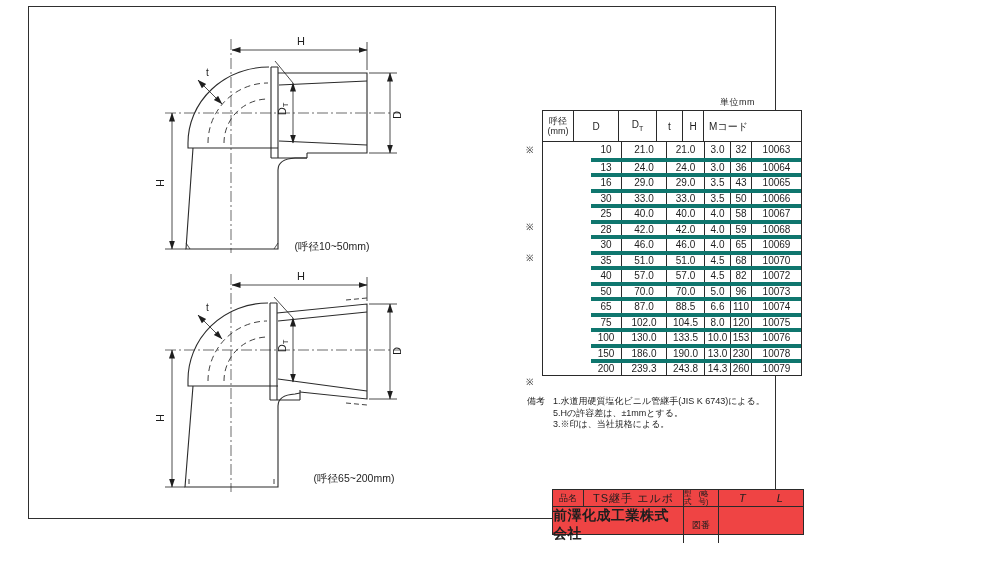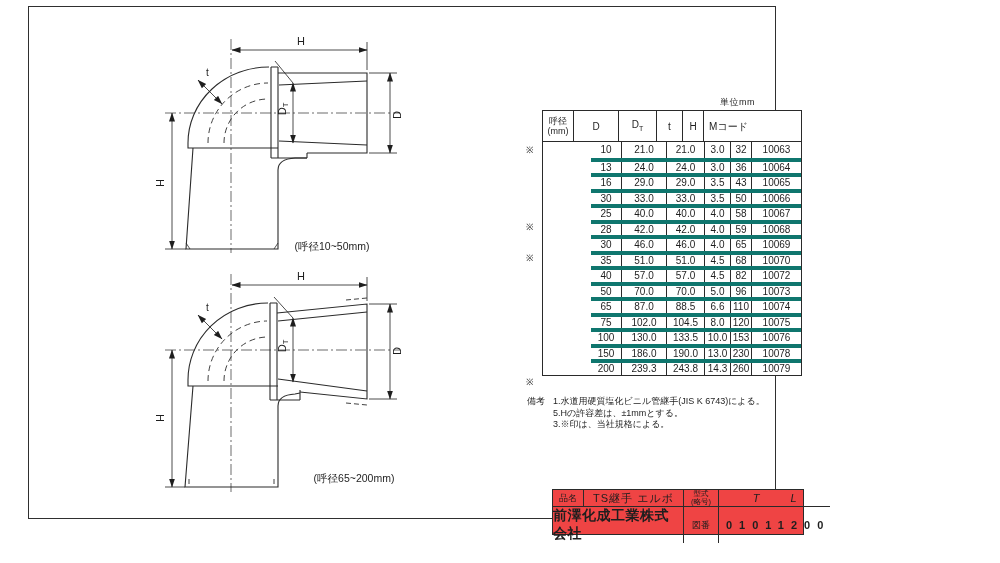--- a/index.html
+++ b/index.html
@@ -28,21 +28,21 @@
   
   .notes{position:absolute;left:527px;top:396px;display:flex;font-size:9px;line-height:11.5px;}
   .notes .nlabel{width:26px;}
   .notes .nitems div{white-space:nowrap;}
 
   
   .tblock{position:absolute;left:524px;top:489px;width:250px;height:44px;border:1.5px solid #2a2a2a;display:grid;grid-template-columns:31px 100px 35px 1fr;grid-template-rows:1fr 1fr;background:#ef4444;margin-left:28px;}
   .tcell{display:flex;align-items:center;justify-content:center;box-sizing:border-box;}
   .bb{border-bottom:1px solid #2a2a2a;} .br{border-right:1px solid #2a2a2a;}
   .lbl{font-size:9px;}
-  .lbl2{font-size:7.5px;line-height:8px;flex-direction:column;}
+  .lbl2{font-size:7.5px;line-height:8px;align-items:flex-end;}
   .pname{font-size:11px;letter-spacing:1px;}
   .model{font-size:11px;letter-spacing:14px;text-indent:14px;font-style:italic;}
   .company{grid-column:1 / span 2;font-size:14px;font-weight:600;letter-spacing:0.5px;}
   .dwgno{font-size:11px;letter-spacing:7px;text-indent:7px;font-weight:600;}
 </style>
 </head>
 <body>
 
 <div class="frame"></div>
 
@@ -324,14 +324,13 @@
 <div class="tblock">
   <div class="tcell lbl br bb">品名</div>
   <div class="tcell pname br bb">TS継手 エルボ</div>
   <div class="tcell lbl2 br bb">
       <span>型式</span>
       <span>(略号)</span>
     </div>
   <div class="tcell model bb">T L</div>
   <div class="tcell company br">前澤化成工業株式会社</div>
   <div class="tcell lbl br">図番</div>
-  <div class="tcell dwgno">01011200</div>
 </div>
 
 </body></html>

